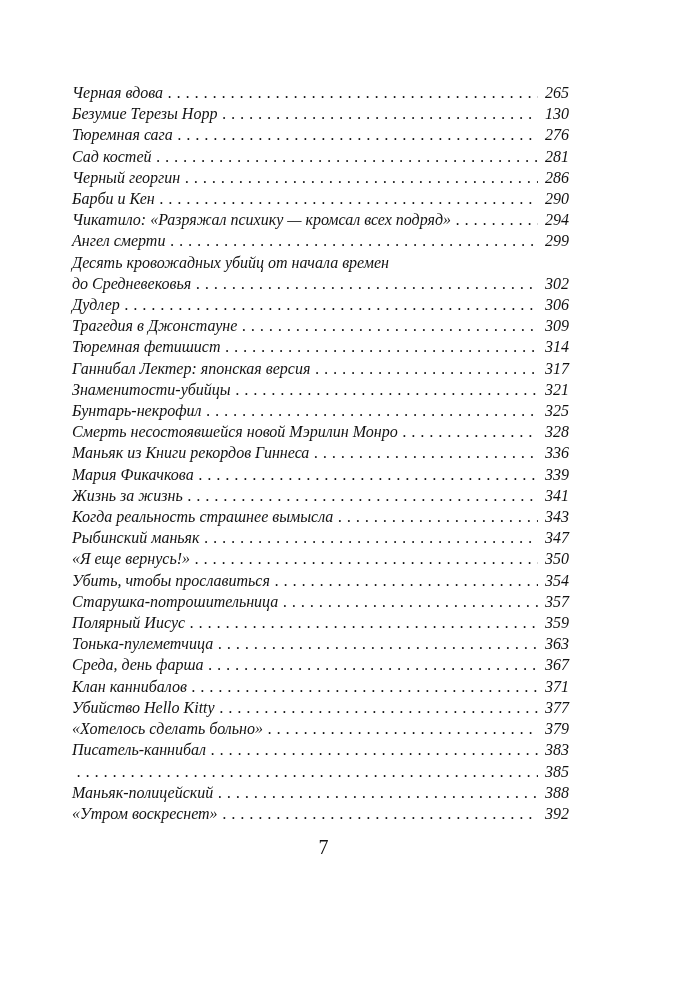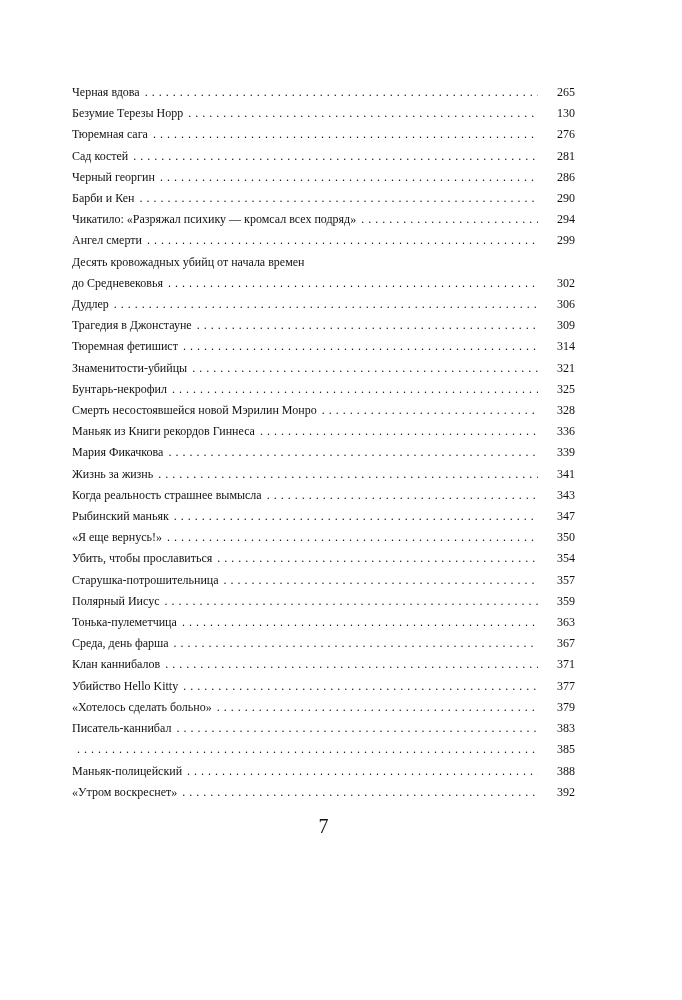--- a/index.html
+++ b/index.html
@@ -19,42 +19,42 @@
     width: 682px;
     height: 1000px;
     padding: 82px 107px 0 72px;
   }
   .toc-list {
     width: 100%;
   }
   .row {
     display: flex;
     align-items: baseline;
-    font-size: 12px;
+    font-size: 16px;
     line-height: 21.2px;
     white-space: nowrap;
+    font-style: italic;
   }
   .title {
     flex: 0 0 auto;
   }
   .dots {
     flex: 1 1 auto;
     overflow: hidden;
     margin-left: 5px;
     margin-right: 2px;
     min-width: 0;
   }
   .dots::after {
     content: ". . . . . . . . . . . . . . . . . . . . . . . . . . . . . . . . . . . . . . . . . . . . . . . . . . . . . . . . . . . . . . . . . . . . . . . . . . . . . . . . . . . . . . . . . . . . . . . . . . . . . . . . . . . . . . . . . . . .";
     letter-spacing: 0.5px;
   }
   .pagenum {
     flex: 0 0 auto;
     min-width: 30px;
-    text-align: right;
     padding-left: 5px;
   }
   .footer {
     margin-top: 12px;
     text-align: center;
     font-size: 20px;
     color: #111111;
   }
 </style>
 </head>
@@ -131,20 +131,25 @@
     <span class="dots"></span>
     <span class="pagenum">309</span>
   </div>
 
   <div class="row">
     <span class="title">Тюремная фетишист</span>
     <span class="dots"></span>
     <span class="pagenum">314</span>
   </div>
 
+  <div class="row">
+    <span class="title">Ганнибал Лектер: японская версия</span>
+    <span class="dots"></span>
+    <span class="pagenum">317</span>
+  </div>
 
   <div class="row">
     <span class="title">Знаменитости-убийцы</span>
     <span class="dots"></span>
     <span class="pagenum">321</span>
   </div>
 
   <div class="row">
     <span class="title">Бунтарь-некрофил</span>
     <span class="dots"></span>

